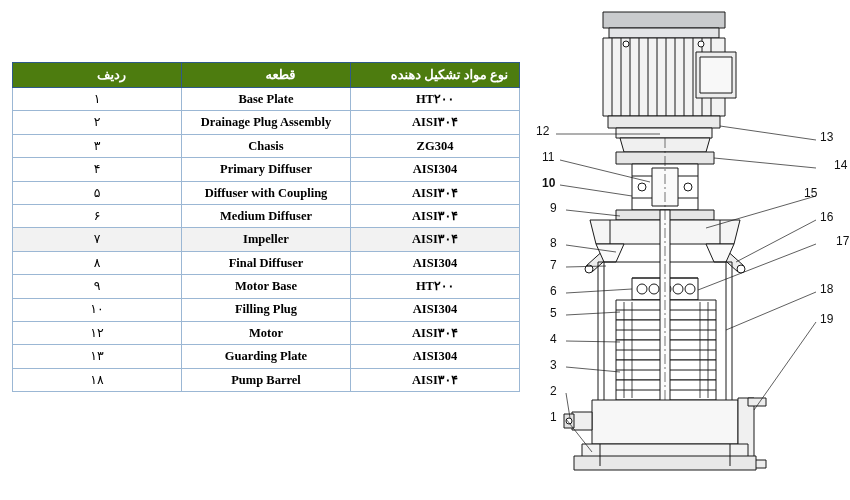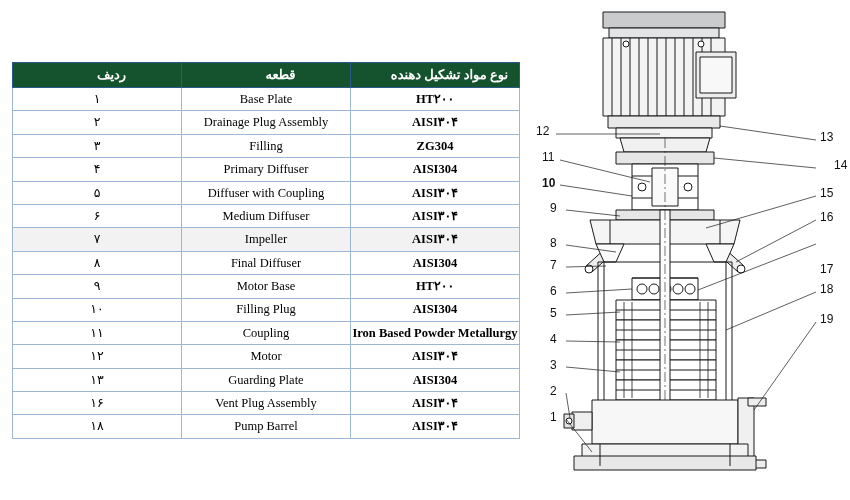--- a/index.html
+++ b/index.html
@@ -13,21 +13,21 @@
   
   #parts-table-wrap{
     position:absolute;left:12px;top:62px;width:508px;
   }
   table.parts{
     border-collapse:collapse;
     width:508px;
     table-layout:fixed;
   }
   table.parts th{
-    background:#14532d;
+    background:#4d7c0f;
     color:#ffffff;
     font-weight:bold;
     font-size:13px;
     height:22px;
     border:1px solid #2e5a8a;
     text-align:center;
     font-family:"Liberation Serif", serif;
     padding-left:30px;
   }
   table.parts td{
@@ -36,21 +36,21 @@
     font-size:12.5px;
     height:20.4px;
     color:#000000;
     line-height:1;
   }
   table.parts td.idx{width:44px;}
   table.parts td.part{width:196px;}
   table.parts td.mat{width:268px;}
   table.parts tr.alt td{background:#f2f2f2;}
   table.parts td.bold{font-weight:bold;}
-  table.parts td.part{font-weight:normal;}
+  table.parts td.part{font-weight:bold;}
   
   #diagram{
     position:absolute;left:520px;top:0;width:330px;height:500px;
   }
   .lbl{
     position:absolute;
     font-size:12px;
     font-family:"Liberation Sans", sans-serif;
     color:#111;
   }
@@ -74,21 +74,21 @@
         <td class="part">Base Plate</td>
         <td class="mat bold">HT۲۰۰</td>
       </tr>
       <tr>
         <td class="idx">۲</td>
         <td class="part">Drainage Plug Assembly</td>
         <td class="mat bold">AISI۳۰۴</td>
       </tr>
       <tr>
         <td class="idx">۳</td>
-        <td class="part">Filling</td>
+        <td class="part">Chasis</td>
         <td class="mat bold">ZG304</td>
       </tr>
       <tr>
         <td class="idx">۴</td>
         <td class="part">Primary Diffuser</td>
         <td class="mat bold">AISI304</td>
       </tr>
       <tr>
         <td class="idx">۵</td>
         <td class="part">Diffuser with Coupling</td>
@@ -113,38 +113,28 @@
         <td class="idx">۹</td>
         <td class="part">Motor Base</td>
         <td class="mat bold">HT۲۰۰</td>
       </tr>
       <tr>
         <td class="idx">۱۰</td>
         <td class="part">Filling Plug</td>
         <td class="mat bold">AISI304</td>
       </tr>
       <tr>
-        <td class="idx">۱۱</td>
-        <td class="part">Coupling</td>
-        <td class="mat bold">Iron Based Powder Metallurgy</td>
-      </tr>
-      <tr>
         <td class="idx">۱۲</td>
         <td class="part">Motor</td>
         <td class="mat bold">AISI۳۰۴</td>
       </tr>
       <tr>
         <td class="idx">۱۳</td>
         <td class="part">Guarding Plate</td>
         <td class="mat bold">AISI304</td>
-      </tr>
-      <tr>
-        <td class="idx">۱۶</td>
-        <td class="part">Vent Plug Assembly</td>
-        <td class="mat bold">AISI۳۰۴</td>
       </tr>
       <tr>
         <td class="idx">۱۸</td>
         <td class="part">Pump Barrel</td>
         <td class="mat bold">AISI۳۰۴</td>
       </tr>
 
     </tbody>
   </table>
 </div>
@@ -284,18 +274,18 @@
   <span class="lbl" style="left:30px;top:258px;">7</span>
   <span class="lbl" style="left:30px;top:284px;">6</span>
   <span class="lbl" style="left:30px;top:306px;">5</span>
   <span class="lbl" style="left:30px;top:332px;">4</span>
   <span class="lbl" style="left:30px;top:358px;">3</span>
   <span class="lbl" style="left:30px;top:384px;">2</span>
   <span class="lbl" style="left:30px;top:410px;">1</span>
 
   <span class="lbl" style="left:300px;top:130px;">13</span>
   <span class="lbl" style="left:300px;top:158px;margin-left:14px;">14</span>
-  <span class="lbl" style="left:300px;top:186px;">15</span>
+  <span class="lbl" style="left:284px;top:186px;">15</span>
   <span class="lbl" style="left:300px;top:210px;">16</span>
-  <span class="lbl" style="left:300px;top:234px;margin-top:28px;">17</span>
+  <span class="lbl" style="left:316px;top:234px;">17</span>
   <span class="lbl" style="left:300px;top:282px;">18</span>
   <span class="lbl" style="left:300px;top:312px;">19</span>
 </div>
 
 </body></html>

